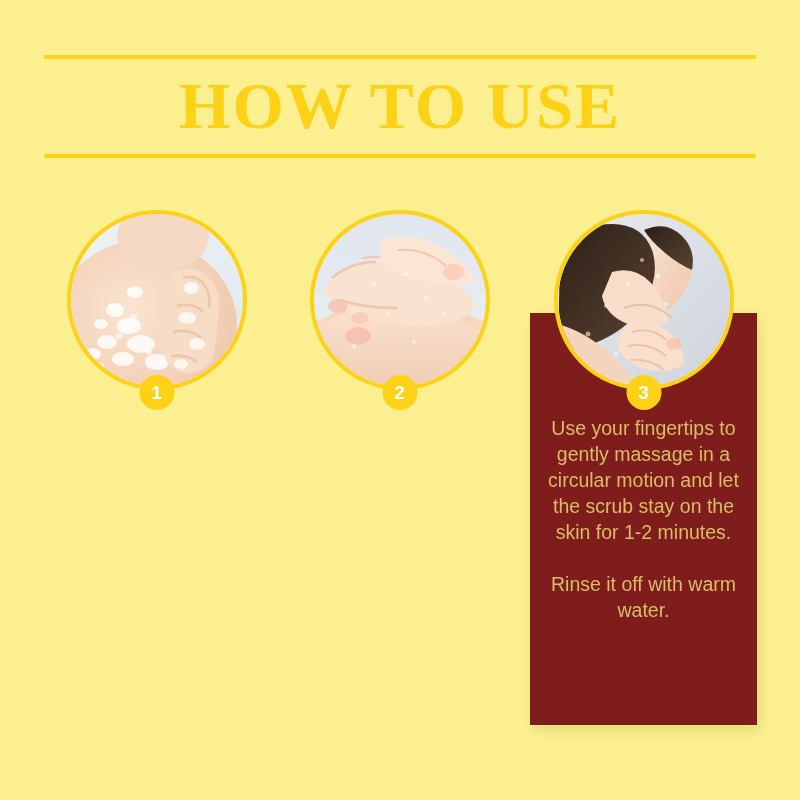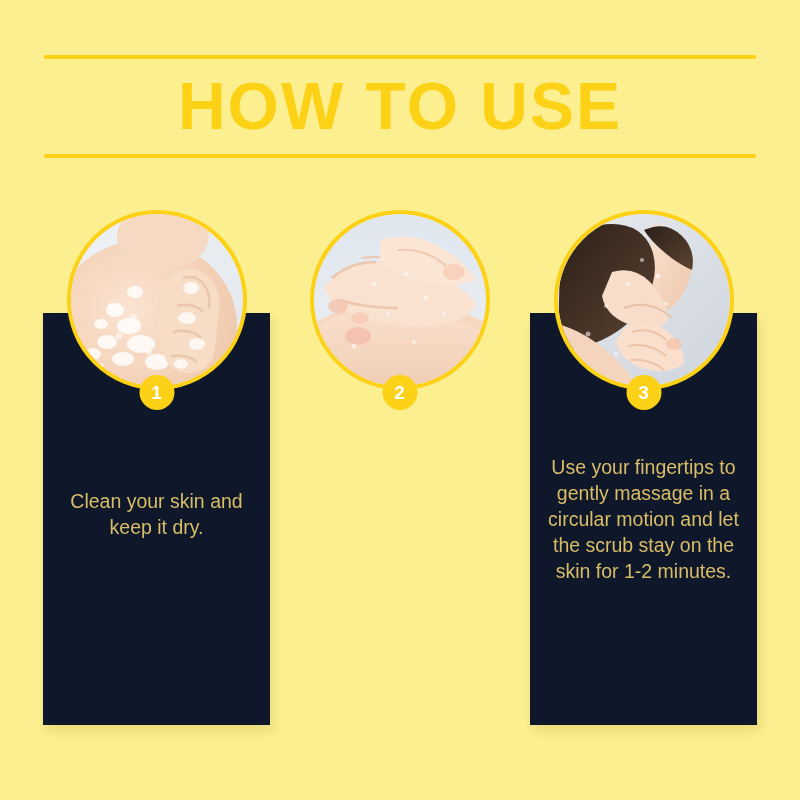--- a/index.html
+++ b/index.html
@@ -37,20 +37,21 @@
     left: 0;
     top: 8px;
     width: 712px;
     text-align: center;
     font-size: 66px;
     font-weight: bold;
     color: #fcd116;
     letter-spacing: 2px;
     line-height: 86px;
     white-space: nowrap;
+    font-family: Liberation Serif, serif;
   }
 
   
   .steps {
     position: absolute;
     left: 0;
     top: 210px;
     width: 800px;
     height: 560px;
   }
@@ -65,21 +66,21 @@
   .step-2 { left: 286px; }
   .step-3 { left: 530px; }
 
   
   .card {
     position: absolute;
     left: 0;
     top: 103px;
     width: 227px;
     height: 412px;
-    background: #0f172a;
+    background: #7f1d1d;
     box-shadow: 3px 6px 10px rgba(170,150,60,0.22);
     display: flex;
     align-items: center;
     justify-content: center;
     padding: 10px 8px;
   }
   .card-1 .card-text-wrap { padding-bottom: 10px; }
 
   .card-text-wrap {
     width: 100%;
@@ -137,25 +138,20 @@
 
 <div class="header">
   <div class="rule rule-top"></div>
   <div class="page-title">HOW TO USE</div>
   <div class="rule rule-bottom"></div>
 </div>
 
 <div class="steps">
 
   <div class="step step-1">
-    <div class="card card-1">
-      <div class="card-text-wrap">
-        <div class="card-text">Clean your skin and keep it dry.</div>
-      </div>
-    </div>
     <div class="photo">
       <div class="photo-inner">
         <svg width="172" height="172" viewBox="0 0 172 172">
           <defs>
             <radialGradient id="skin1" cx="42%" cy="40%" r="78%">
               <stop offset="0%" stop-color="#fbe4d2"></stop>
               <stop offset="55%" stop-color="#f4d2b9"></stop>
               <stop offset="100%" stop-color="#e9bf9f"></stop>
             </radialGradient>
             <linearGradient id="bg1" x1="0" y1="0" x2="1" y2="1">
@@ -250,20 +246,21 @@
         </svg>
       </div>
     </div>
     <div class="badge">2</div>
   </div>
 
   <div class="step step-3">
     <div class="card card-3">
       <div class="card-text-wrap">
         <div class="card-text">Use your fingertips to gently massage in a circular motion and let the scrub stay on the skin for 1-2 minutes.</div>
+        <div class="card-text">Rinse it off with warm water.</div>
       </div>
     </div>
     <div class="photo">
       <div class="photo-inner">
         <svg width="172" height="172" viewBox="0 0 172 172">
           <defs>
             <linearGradient id="bg3" x1="0" y1="0" x2="1" y2="1">
               <stop offset="0%" stop-color="#e7eaef"></stop>
               <stop offset="100%" stop-color="#cfd5dd"></stop>
             </linearGradient>

